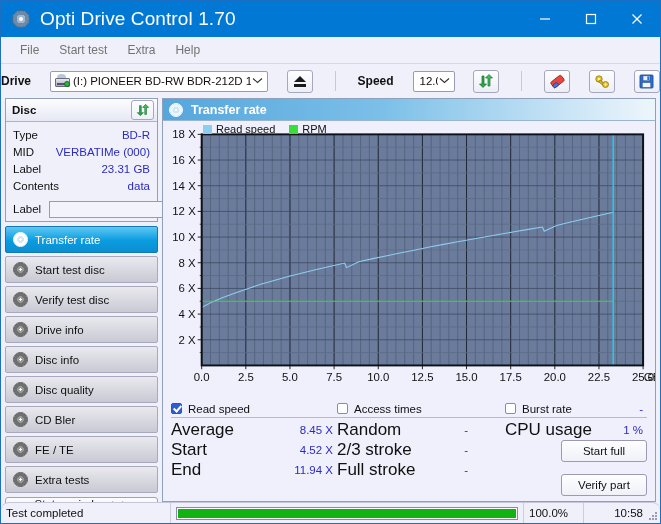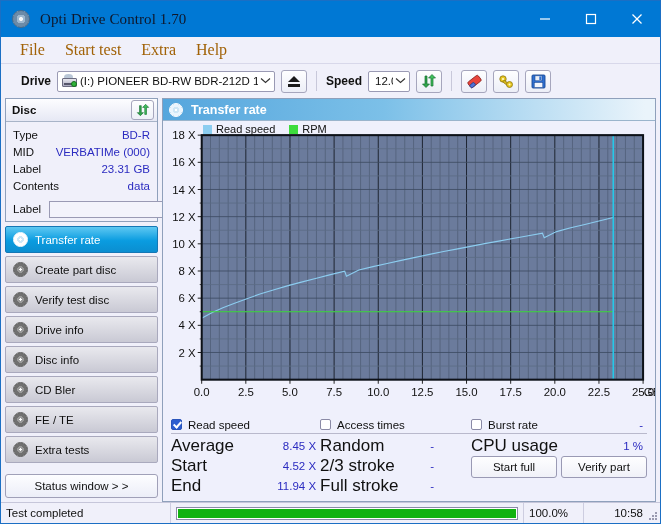--- a/index.html
+++ b/index.html
@@ -25,41 +25,41 @@
     width:18px;height:18px;margin-left:11px;margin-right:10px;
     border-radius:50%;
     background:radial-gradient(circle at 50% 50%,#ffffff 0 14%,#9fb8cf 15% 38%,#6d8ba8 39% 70%,#dfe9f3 71% 100%);
     border:1px solid #4a6b8a;box-sizing:border-box;position:relative;
   }
   .title-icon:after{
     content:"";position:absolute;left:6px;top:6px;width:4px;height:4px;
     border-radius:50%;background:#f5f7fa;
   }
   .title-text{
-    color:#0f172a;font-size:15px;letter-spacing:.1px;font-family:Liberation Serif, serif;
+    color:#ffffff;font-size:19px;letter-spacing:.1px;
   }
   .win-btns{margin-left:auto;display:flex;height:36px;}
   .win-btn{
     width:46px;height:36px;display:flex;align-items:center;justify-content:center;
     color:#fff;
   }
   .win-btn svg{display:block;}
   
   .menubar{
     height:26px;background:#f0f0fa;display:flex;align-items:center;
     padding-left:10px;flex:0 0 auto;
     border-bottom:1px solid #d8d8ea;
   }
   .menu-item{
-    font-size:16px;color:#a16207;padding:3px 9px;margin-right:2px;font-family:Liberation Serif, serif;
+    font-size:12px;color:#737373;padding:3px 9px;margin-right:2px;
   }
   
   .toolbar{
     height:34px;background:#f0f0fa;display:flex;align-items:center;
-    padding:0 20px;flex:0 0 auto;gap:6px;
+    padding:0 0;flex:0 0 auto;gap:6px;justify-content:space-between;
   }
   .tb-label{font-size:12px;font-weight:bold;color:#101010;}
   .combo{
     height:21px;background:#fff;border:1px solid #9a9ab4;
     display:flex;align-items:center;box-sizing:border-box;
     font-size:11.5px;color:#101010;padding:0 2px 0 3px;border-radius:2px;
   }
   .combo-drive{width:218px;}
   .combo-speed{width:42px;}
   .combo-text{flex:1;white-space:nowrap;overflow:hidden;padding-left:3px;}
@@ -189,32 +189,32 @@
   .cbx.on:after{
     content:"";position:absolute;left:3px;top:0px;width:3px;height:6px;
     border:solid #fff;border-width:0 2px 2px 0;transform:rotate(42deg);
   }
   .s-hdr-t{font-size:11.5px;color:#101010;}
   .s-hdr .rv{margin-left:auto;color:#2b2bc0;font-size:11.5px;padding-right:4px;}
   .srow{display:flex;align-items:center;height:20px;padding-right:4px;}
   .sk{font-size:17px;color:#101010;}
   .sv{margin-left:auto;font-size:11.5px;color:#2b2bc0;}
   .c2 .srow,.c2 .s-hdr{padding-right:37px;}
-  .btn-col{margin-left:auto;display:flex;flex-direction:row;gap:4px;align-items:flex-end;}
+  .btn-col{margin-left:auto;display:flex;flex-direction:column;gap:12px;align-items:flex-end;}
   .act-btn{
     width:84px;height:20px;border:1px solid #9a9ab4;border-radius:3px;
     background:linear-gradient(#fefeff,#f0f1f8);
     display:flex;align-items:center;justify-content:center;
     font-size:11.5px;color:#101010;
   }
   .c3row{display:flex;align-items:center;height:20px;}
   
   .statusbar{
     height:20px;flex:0 0 auto;display:flex;align-items:center;
-    background:#f0f0fa;border-top:1px solid #c6c6da;
+    background:#f0f0fa;border-top:1px solid #c6c6da;border-radius:8px;
   }
   .sb-cell{
     display:flex;align-items:center;height:20px;font-size:11.5px;color:#101010;
     border-right:1px solid #cdcde0;padding:0 5px;box-sizing:border-box;
   }
   .sb-text{width:170px;}
   .sb-prog{flex:1 1 auto;justify-content:center;}
   .prog-track{
     width:100%;height:13px;background:#ffffff;border:1px solid #8a8aa6;box-sizing:border-box;
     padding:1px;
@@ -366,33 +366,37 @@
         </div>
       </div>
 
       <div class="nav">
         <div class="nav-item active">
           <span class="nav-ico"></span>
           <span>Transfer rate</span>
         </div>
         <div class="nav-item">
           <span class="nav-ico"></span>
-          <span>Create part disc</span>
+          <span>Start test disc</span>
         </div>
         <div class="nav-item">
           <span class="nav-ico"></span>
           <span>Verify test disc</span>
         </div>
         <div class="nav-item">
           <span class="nav-ico"></span>
           <span>Drive info</span>
         </div>
         <div class="nav-item">
           <span class="nav-ico"></span>
           <span>Disc info</span>
+        </div>
+        <div class="nav-item">
+          <span class="nav-ico"></span>
+          <span>Disc quality</span>
         </div>
         <div class="nav-item">
           <span class="nav-ico"></span>
           <span>CD Bler</span>
         </div>
         <div class="nav-item">
           <span class="nav-ico"></span>
           <span>FE / TE</span>
         </div>
         <div class="nav-item">

